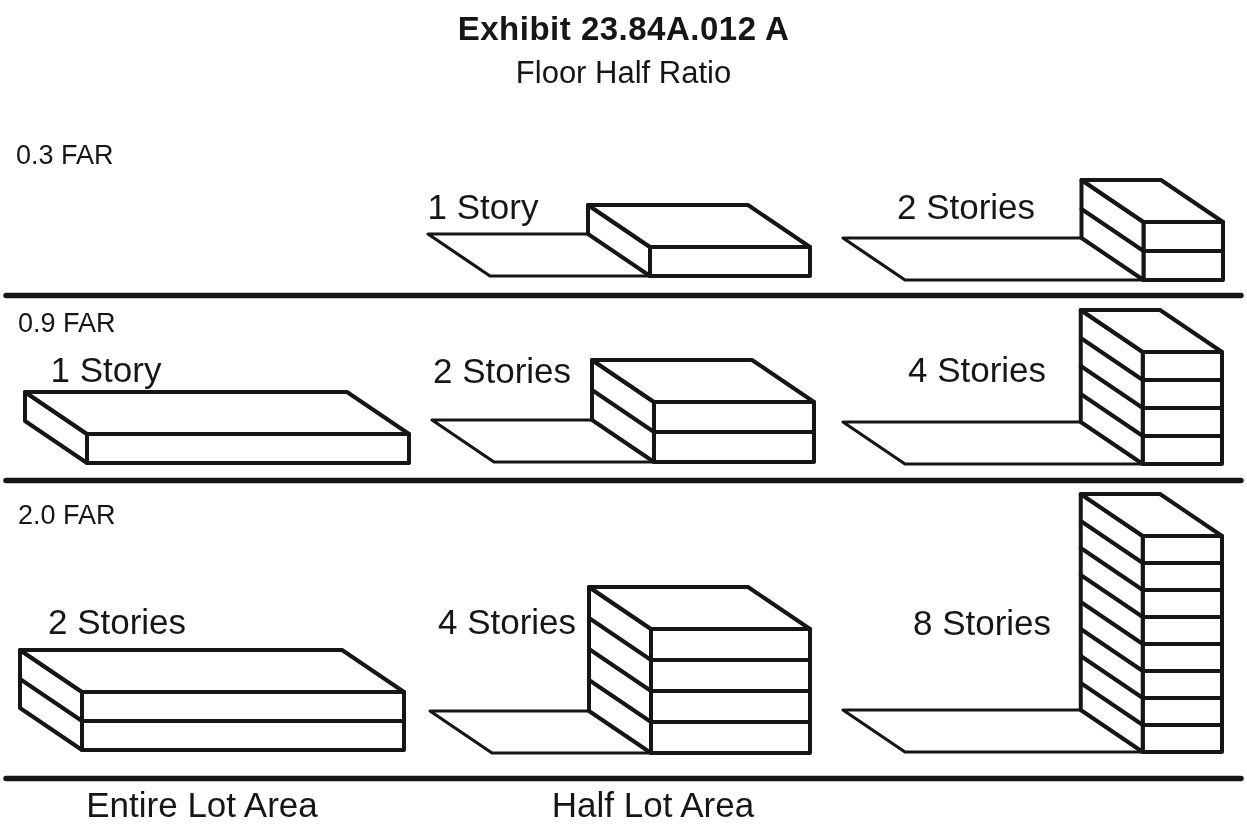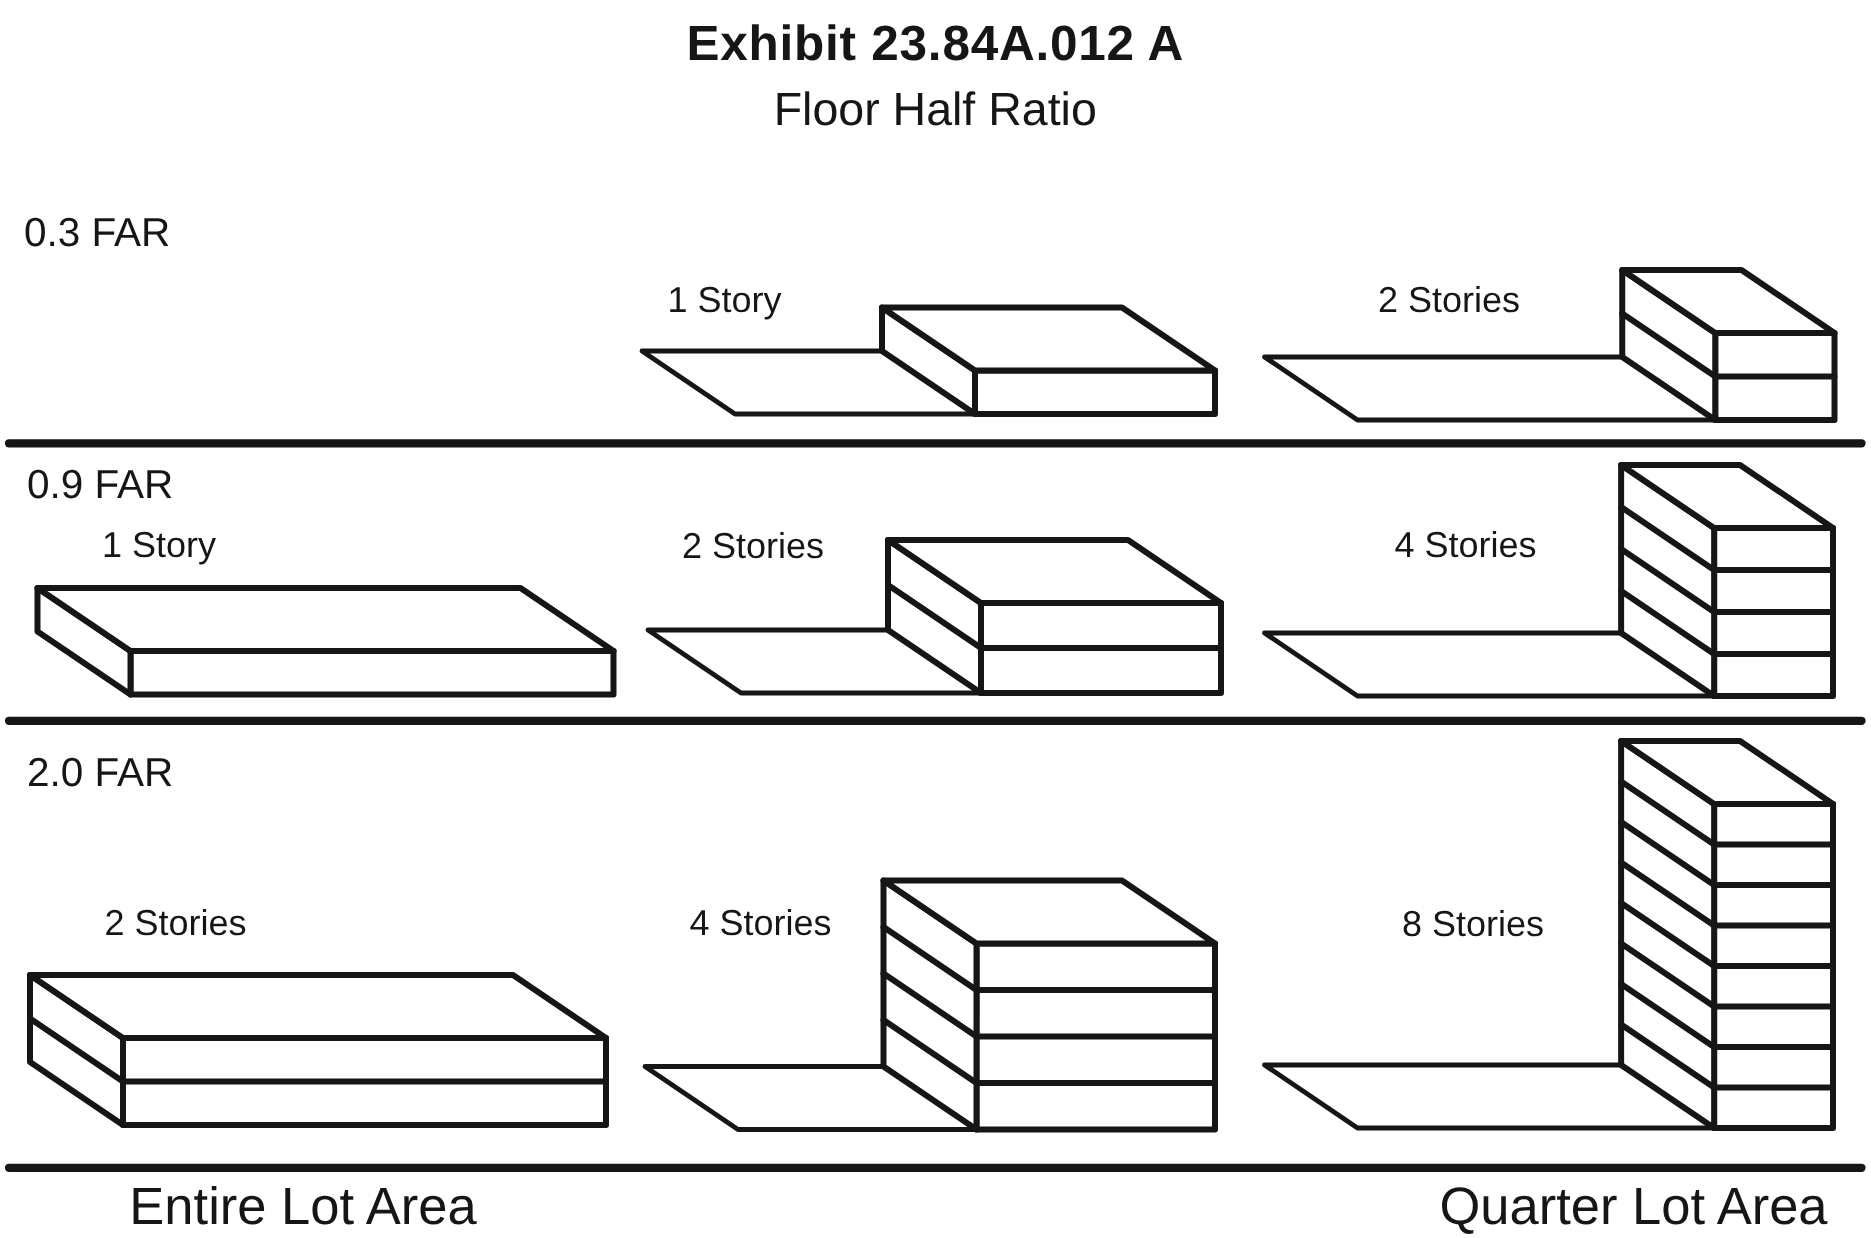--- a/index.html
+++ b/index.html
@@ -24,21 +24,21 @@
     font-weight: bold;
     letter-spacing: 0.5px;
   }
   .subtitle {
     left: 0; right: 0; top: 57px;
     text-align: center;
     font-size: 31px;
     font-weight: normal;
   }
   .far-label { font-size: 27px; }
-  .story-label { font-size: 24px; transform: translateX(-50%); }
+  .story-label { font-size: 35px; transform: translateX(-50%); }
   .col-label { font-size: 35px; transform: translateX(-50%); }
 </style>
 </head>
 <body>
 
 <div class="page">
 
   <svg id="diagram-svg" class="diagram" width="1247" height="825" viewBox="0 0 1247 825">
       <g>
         <path d="M 588 234 L 428 234 L 490 276 L 650 276" fill="none" stroke="#161616" stroke-width="3.2" stroke-linejoin="round" stroke-linecap="round"></path>
@@ -119,15 +119,15 @@
 
   <div class="label story-label" style="left:106px; top:352px;">1 Story</div>
   <div class="label story-label" style="left:502px; top:353px;">2 Stories</div>
   <div class="label story-label" style="left:977px; top:352px;">4 Stories</div>
 
   <div class="label story-label" style="left:117px; top:604px;">2 Stories</div>
   <div class="label story-label" style="left:507px; top:604px;">4 Stories</div>
   <div class="label story-label" style="left:982px; top:605px;">8 Stories</div>
 
   <div class="label col-label" style="left:202px; top:787px;">Entire Lot Area</div>
-  <div class="label col-label" style="left:1089px; top:787px;">Quarter Lot Area</div>
+  <div class="label col-label" style="left:653px; top:787px;">Half Lot Area</div>
 
 </div>
 
 </body></html>

